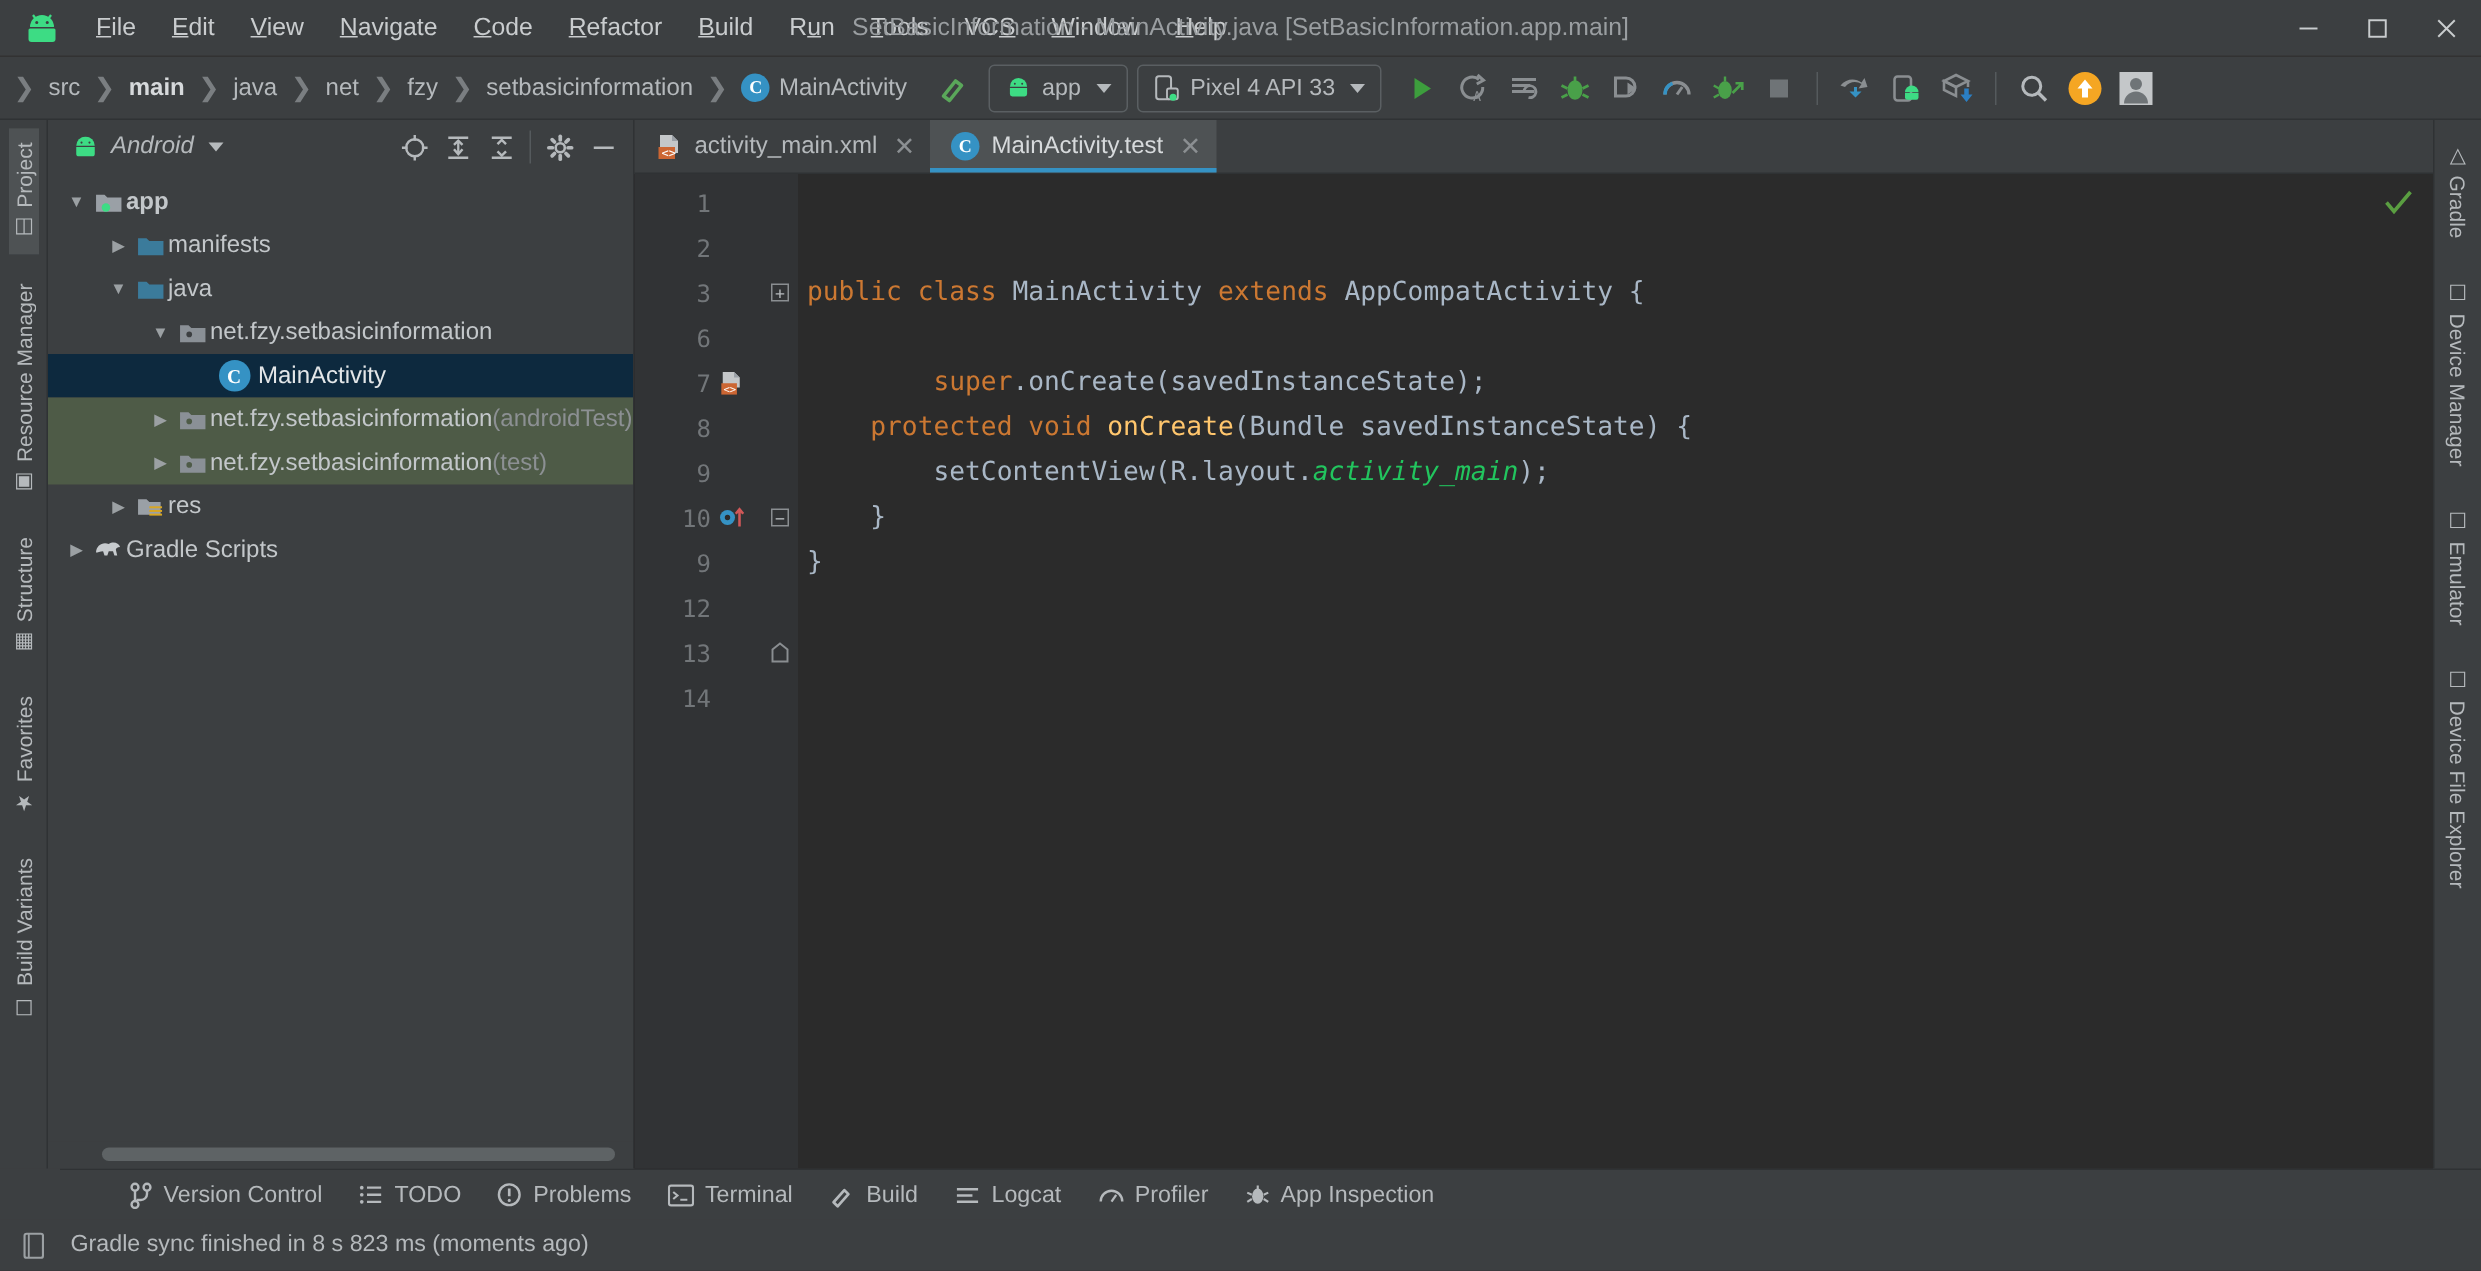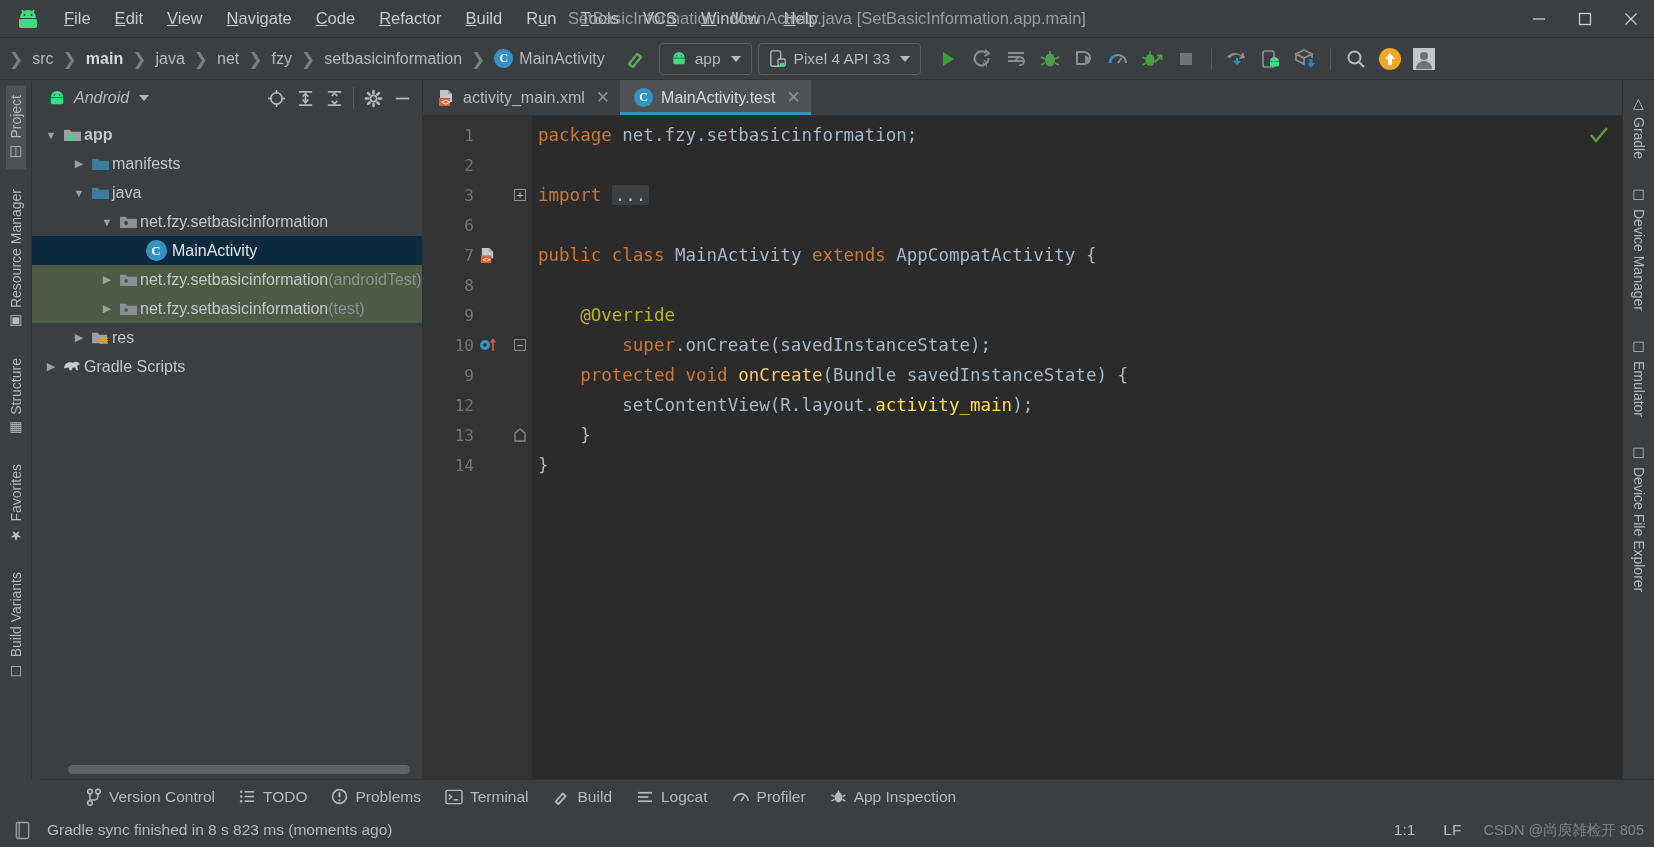--- a/index.html
+++ b/index.html
@@ -228,21 +228,21 @@
     flex: 1 1 auto; padding-top: 4px; padding-left: 6px;
     font-family: "DejaVu Sans Mono", monospace;
     font-size: 17.5px;
     overflow: hidden; position: relative;
   }
   .cline { height: 30px; line-height: 30px; white-space: pre; }
   .k { color: #cc7832; }
   .id { color: #a9b7c6; }
   .fn { color: #ffc66d; }
   .ann { color: #bbb529; }
-  .stat { color: #fde047; }
+  .stat { color: #22c55e; font-style: italic; }
   .pun { color: #a9b7c6; }
   .folded {
     background: #3b3f41; color: #a9b7c6; border-radius: 2px;
     padding: 0 3px;
   }
   .inspect-ok {
     position: absolute; right: 12px; top: 8px;
     color: #6a9b43; font-size: 20px; line-height: 1;
   }
 
@@ -773,27 +773,24 @@
           <div class="fline"></div>
           <div class="fline">
             <svg width="12" height="14" viewBox="0 0 12 14">
                 <path d="M6 1 L11 5 v8 H1 V5 Z" fill="none" stroke="#8a8e91" stroke-width="1.3"></path>
               </svg>
           </div>
           <div class="fline"></div>
         </div>
 
         <div class="code-text">
-          <div class="cline"><span class="k">package </span><span class="id">net.fzy.setbasicinformation</span><span class="pun">;</span></div>
           <div class="cline"></div>
-          <div class="cline"><span class="k">import </span><span class="folded">...</span></div>
           <div class="cline"></div>
           <div class="cline"><span class="k">public </span><span class="k">class </span><span class="id">MainActivity </span><span class="k">extends </span><span class="id">AppCompatActivity</span><span class="pun"> {</span></div>
           <div class="cline"></div>
-          <div class="cline"><span class="ann">    @Override</span></div>
           <div class="cline"><span class="k">        super</span><span class="id">.onCreate(savedInstanceState)</span><span class="pun">;</span></div>
           <div class="cline"><span class="k">    protected </span><span class="k">void </span><span class="fn">onCreate</span><span class="pun">(</span><span class="id">Bundle savedInstanceState</span><span class="pun">) {</span></div>
           <div class="cline"><span class="id">        setContentView(R.layout.</span><span class="stat">activity_main</span><span class="id">)</span><span class="pun">;</span></div>
           <div class="cline"><span class="pun">    }</span></div>
           <div class="cline"><span class="pun">}</span></div>
         </div>
 
         <div class="inspect-ok">
           <svg width="22" height="22" viewBox="0 0 22 22">
               <path d="M3 11 L8 17 L19 4" fill="none" stroke="#5a9e41" stroke-width="2.4"></path>
@@ -896,20 +893,15 @@
   </div>
 
   <div class="statusbar">
     <span>
       <svg width="17" height="19" viewBox="0 0 18 20">
         <rect x="2.5" y="1.5" width="13" height="17" rx="1.5" fill="none" stroke="#9ba0a3" stroke-width="1.5"></rect>
         <line x1="5.5" y1="1.5" x2="5.5" y2="18.5" stroke="#9ba0a3" stroke-width="1.3"></line>
       </svg>
     </span>
     <span class="sb-item">Gradle sync finished in 8 s 823 ms (moments ago)</span>
-    <div class="sb-right">
-      <span class="sb-item">1:1</span>
-      <span class="sb-item">LF</span>
-      <span class="watermark">CSDN @尚庾雑检开 805</span>
-    </div>
   </div>
 
 </div>
 
 </body></html>

